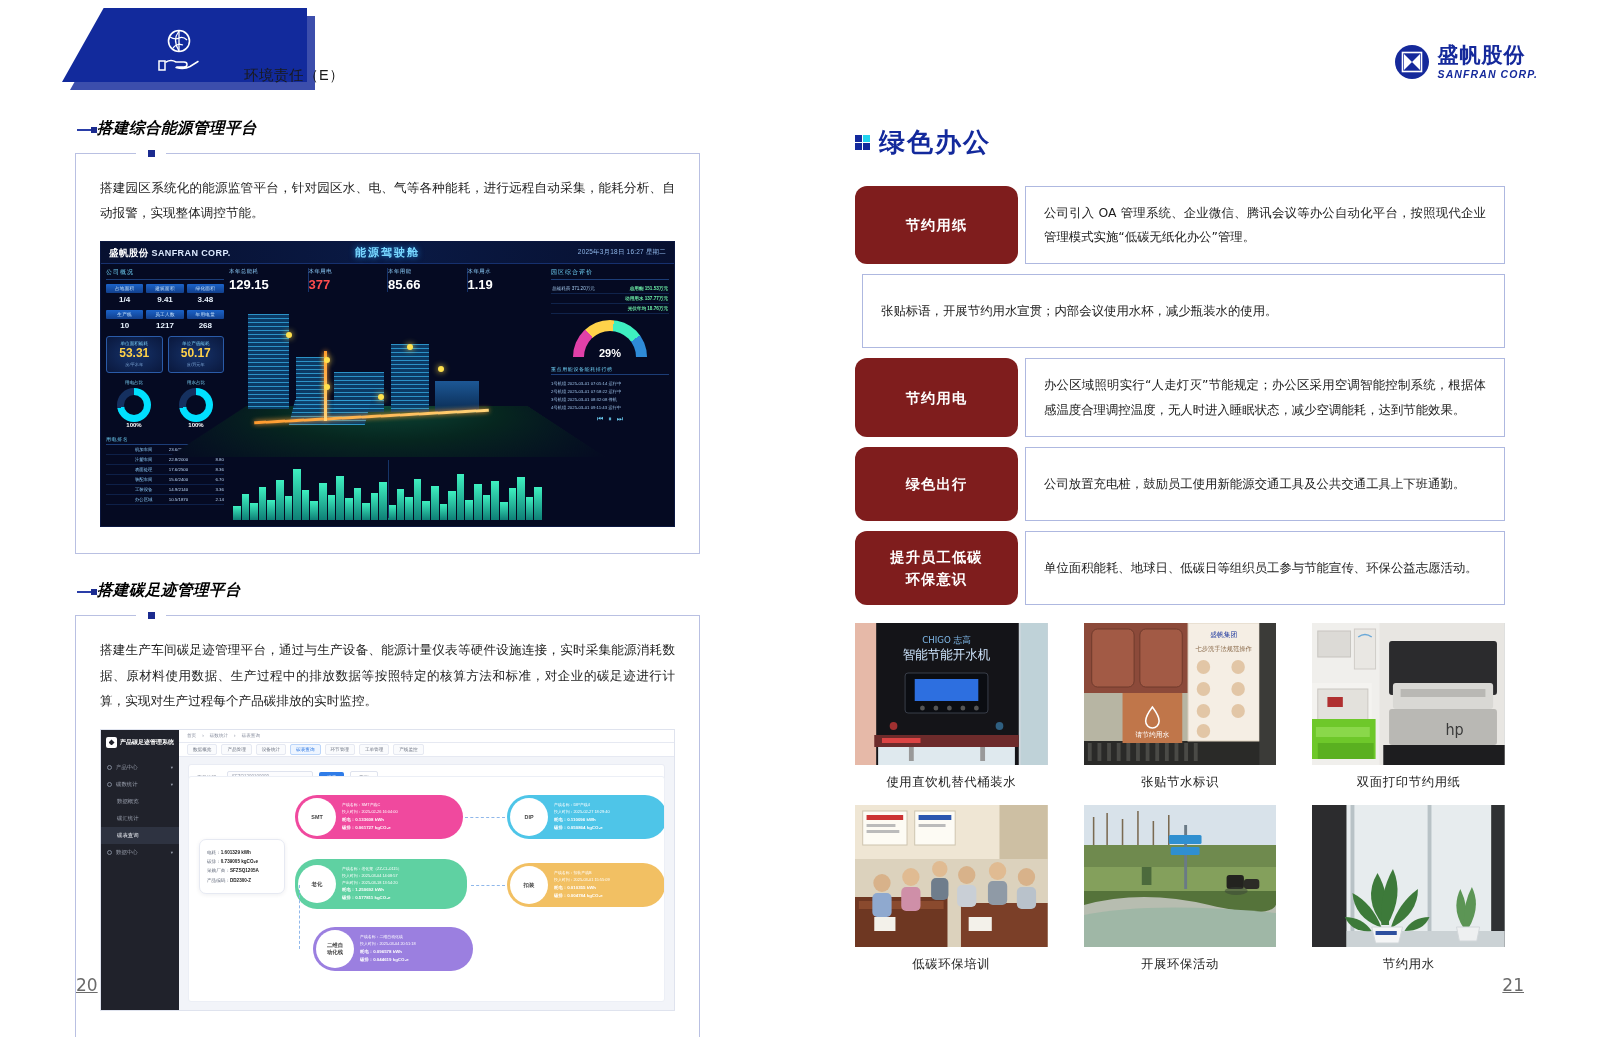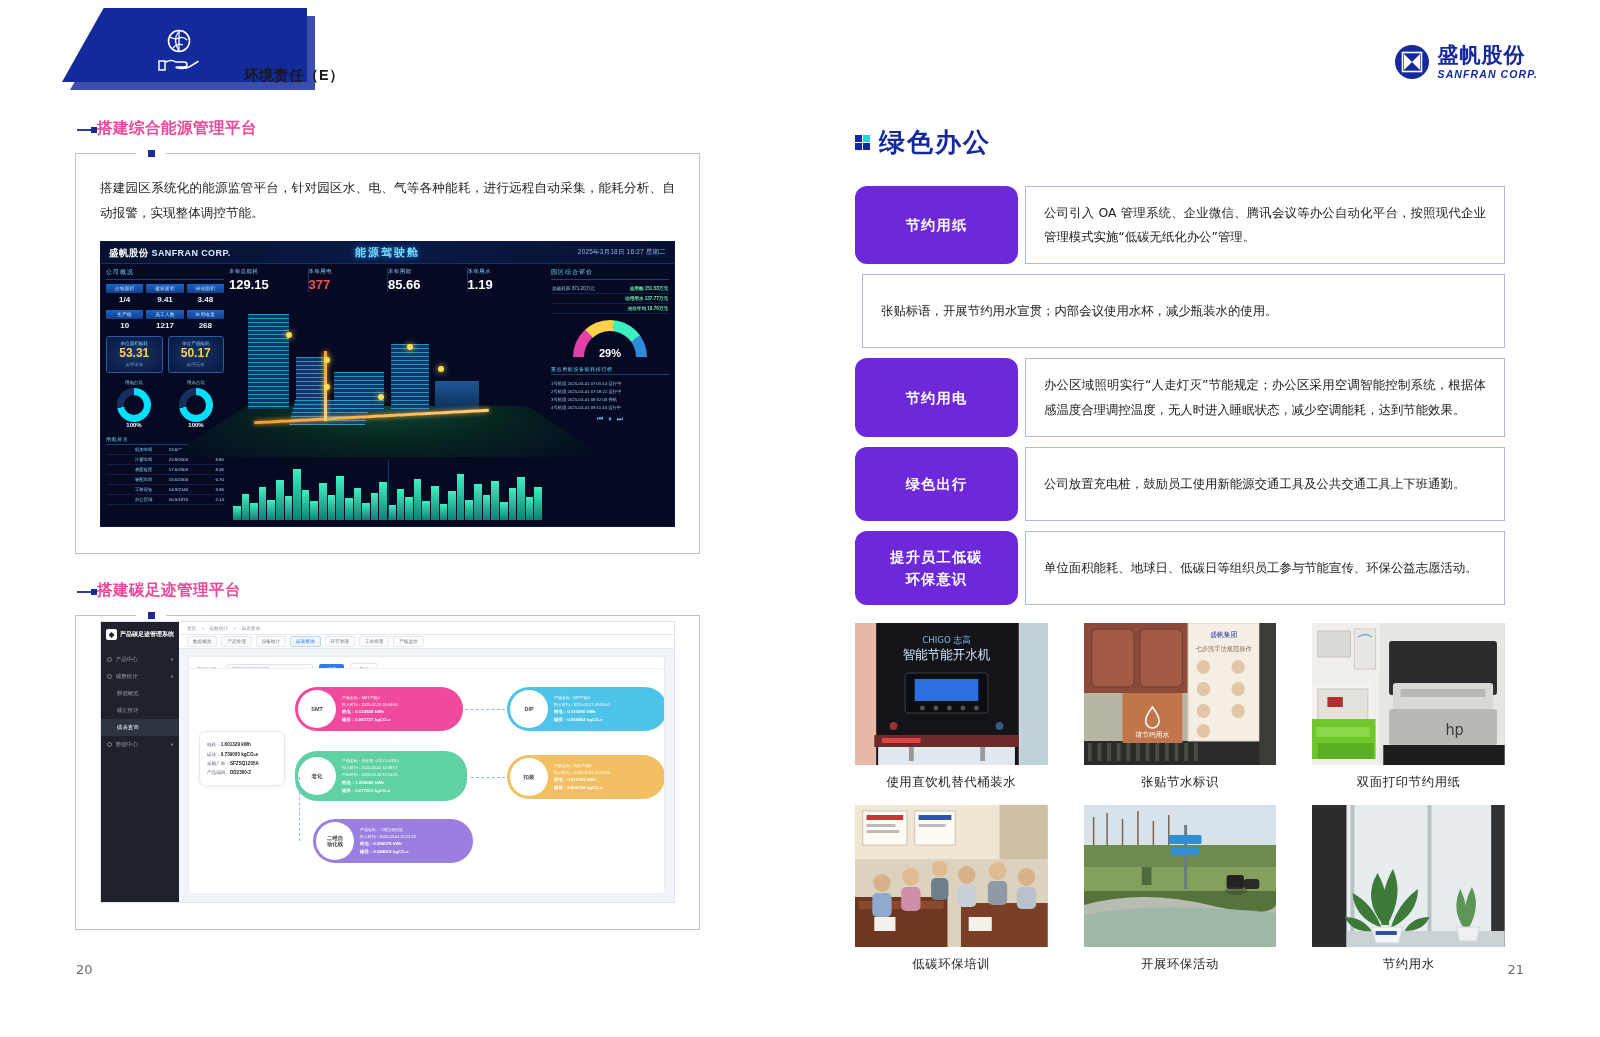--- a/index.html
+++ b/index.html
@@ -40,21 +40,21 @@
     position: absolute;
     left: 92px; top: 20px;
     width: 48px; height: 46px;
   }
   .hdr-label {
     position: absolute;
     left: 182px; top: 58px;
     font-size: 14.5px;
     color: #1a1a1a;
     letter-spacing: 0.5px;
-    font-weight: 700;
+    font-weight: 400;
     white-space: nowrap;
   }
 
   .brand {
     position: absolute;
     right: 62px; top: 44px;
     display: flex;
     align-items: center;
     gap: 8px;
   }
@@ -94,23 +94,24 @@
   .sec-head .tick:after {
     content: "";
     position: absolute;
     right: -4px; top: -2px;
     width: 6px; height: 6px;
     background: #1b2b8f;
   }
   .sec-title {
     font-size: 15.5px;
     font-weight: 700;
-    color: #ec4899;
+    color: #000000;
     letter-spacing: 0.5px;
     font-family: "DejaVu Sans", sans-serif;
+    font-style: italic;
   }
   .sec-box {
     position: relative;
     margin-top: 9px;
     border: 1px solid #b9c0e2;
     border-top: none;
     background: #fff;
   }
   .sec-box:before {
     content: "";
@@ -350,23 +351,24 @@
     font-size: 5.4px; font-weight: 700; color: #444; flex: 0 0 auto; text-align:center; line-height:1.2;
   }
   .fnode .info { padding: 0 6px; font-size: 3.9px; color: #fff; line-height: 1.75; }
   .fnode .info b { font-size: 4.4px; }
   .arrow {
     position: absolute; border-top: 1.2px dashed #8fb7ea; height: 0;
   }
   .arrow.v { border-top: none; border-left: 1.2px dashed #8fb7ea; width: 0; }
 
   .pg-num {
-    position: absolute; bottom: 60px;
-    font-size: 13px; color: #6b6b6b;
+    position: absolute; bottom: 42px;
+    font-size: 17px; color: #6b6b6b;
     font-family: "DejaVu Sans", sans-serif;
+    text-decoration: underline;
   }
   .pg-num.l { left: 76px; }
   .pg-num.r { right: 76px; }
 
   
   .right-col {
     position: absolute;
     left: 855px; top: 125px;
     width: 650px;
   }
@@ -385,21 +387,21 @@
     letter-spacing: 2px;
     font-family: "DejaVu Sans", sans-serif;
     text-align: right;
   }
   .row {
     display: flex; align-items: stretch;
     margin-bottom: 10px;
   }
   .row-label {
     width: 163px; flex: 0 0 163px;
-    background: #6d28d9;
+    background: #7f1d1d;
     border-radius: 12px;
     display: flex; align-items: center; justify-content: center;
     color: #fff; font-size: 14.2px; font-weight: 700; letter-spacing: 1.2px;
     text-align: center; line-height: 1.55;
     font-family: "DejaVu Sans", sans-serif;
   }
   .row-desc {
     flex: 1; margin-left: 7px;
     border: 1px solid #aeb8e0;
     background: #fff;
@@ -688,20 +690,21 @@
         </div>
       </div>
     </div>
 
     <div class="sec-head" style="margin-top:26px">
       <span class="tick"></span>
       <span class="sec-title">搭建碳足迹管理平台</span>
     </div>
     <div class="sec-box">
       <span class="sec-dot"></span>
+      <div class="sec-body">搭建生产车间碳足迹管理平台，通过与生产设备、能源计量仪表等硬件设施连接，实时采集能源消耗数据、原材料使用数据、生产过程中的排放数据等按照特定的核算方法和标准，对企业的碳足迹进行计算，实现对生产过程每个产品碳排放的实时监控。</div>
 
       <div class="shot-wrap">
         <div class="cfp">
           <div class="cfp-side">
             <div class="cfp-brand">
               <span class="mk">
                   <i></i>
                 </span>
               <span>产品碳足迹管理系统</span>
             </div>

